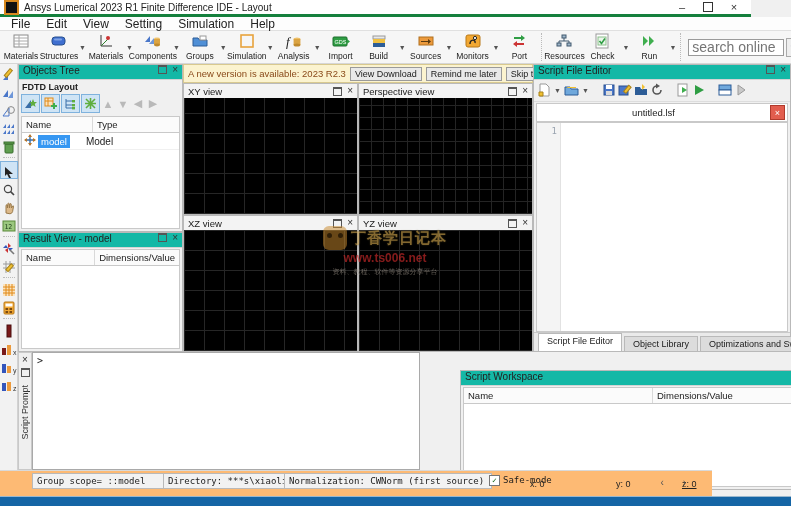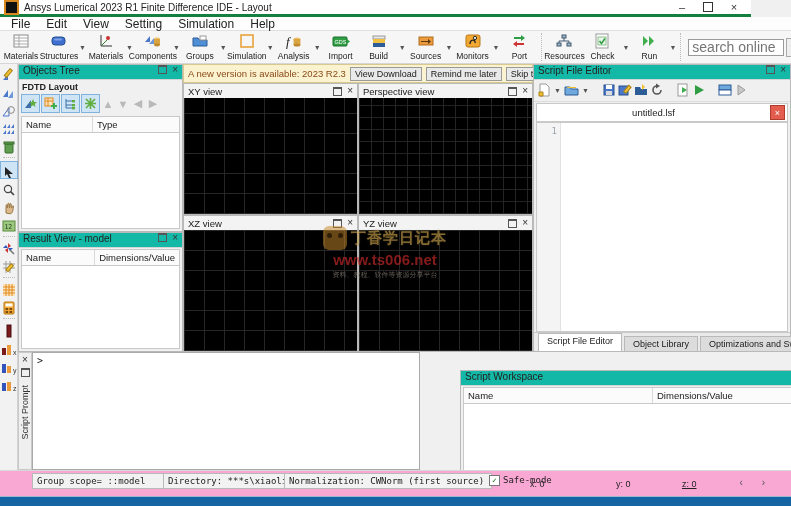--- a/index.html
+++ b/index.html
@@ -56,21 +56,21 @@
                      repeating-linear-gradient(90deg,#262626 0 1px,transparent 1px 20px);}
   .vcanvas.fine{background-image:repeating-linear-gradient(0deg,#242424 0 1px,transparent 1px 12px),
                      repeating-linear-gradient(90deg,#242424 0 1px,transparent 1px 12px);}
   
   #watermark{left:295px;top:226px;width:180px;text-align:center;z-index:5;pointer-events:none;opacity:.65;}
   #wm-row1{display:flex;align-items:center;justify-content:center;gap:4px;}
   #wm-logo{width:24px;height:24px;border-radius:6px;background:#c98a2e;opacity:.8;position:relative;flex:none;}
   #wm-logo:before{content:"";position:absolute;left:4px;top:7px;width:5px;height:5px;border-radius:50%;background:#5a3a10;}
   #wm-logo:after{content:"";position:absolute;right:4px;top:7px;width:5px;height:5px;border-radius:50%;background:#5a3a10;}
   #wm-line1{font-size:15px;font-weight:bold;color:#caa04a;text-shadow:0 0 2px #5a4a20;letter-spacing:1px;white-space:nowrap;}
-  #wm-line2{font-size:15px;font-weight:bold;color:#cc2a2a;margin-top:1px;}
+  #wm-line2{font-size:12px;font-weight:bold;color:#cc2a2a;margin-top:1px;}
   #wm-line3{font-size:7px;color:#9a9186;margin-top:2px;white-space:nowrap;}
   
   #script-editor{left:533px;top:64px;width:258px;height:288px;}
   #se-toolbar{height:21px;display:flex;align-items:center;gap:2px;padding:0 3px;border-bottom:1px solid #ddd;}
   #se-tabrow{height:17px;display:flex;align-items:center;background:#fff;border:1px solid #c9c9c9;margin:1px 2px 0;}
   #se-filetab{flex:1;text-align:center;font-size:9.5px;color:#222;}
   #se-tabclose{width:13px;height:13px;background:#e25d4e;border:1px solid #b03a2c;color:#fff;font-size:9px;display:flex;align-items:center;justify-content:center;margin-right:2px;}
   #se-editor{position:absolute;left:2px;right:2px;top:57px;bottom:19px;background:#fff;border:1px solid #c9c9c9;display:flex;}
   #se-gutter{width:20px;background:#f4f4f4;border-right:1px solid #e2e2e2;text-align:right;padding:3px 3px 0 0;color:#9aa4b0;font-family:"DejaVu Sans Mono",monospace;font-size:9px;}
   #se-bottom-tabs{position:absolute;left:0;right:0;bottom:0;height:18px;display:flex;align-items:flex-end;padding-left:4px;background:#eaeaea;border-top:1px solid #c9c9c9;}
@@ -82,21 +82,21 @@
   .rail-btn.active{background:#cfe4f5;border:1px solid #7fb2dd;}
   .rail-sep{width:12px;border-top:1px dotted #bbb;margin:2px 0;}
   .axis-lb{font-size:7px;color:#333;margin-left:-1px;}
   
   #sp-strip{left:18px;top:352px;width:14px;height:118px;background:#efefef;border:1px solid #c9c9c9;display:flex;flex-direction:column;align-items:center;padding-top:2px;}
   #sp-label{writing-mode:vertical-rl;transform:rotate(180deg);font-size:9px;color:#333;margin-top:8px;}
   #sp-console{left:32px;top:352px;width:388px;height:118px;background:#fff;border:1px solid #a9a9a9;font-family:"DejaVu Sans Mono",monospace;font-size:10px;padding:2px 4px;}
   
   #script-workspace{left:420px;top:370px;width:371px;height:120px;margin-left:40px;}
   
-  #statusbar{left:0;top:470px;width:791px;height:26px;background:#f9a8d4;border-top:1px solid #d9d9d9;}
+  #statusbar{left:0;top:470px;width:712px;height:26px;background:#fdba74;border-top:1px solid #d9d9d9;}
   .status-cell{position:absolute;top:2px;height:14px;display:flex;align-items:center;padding:0 4px;border:1px solid #b9b9b9;background:#f2f2f2;font-size:9px;font-family:"DejaVu Sans Mono",monospace;white-space:nowrap;}
   .coord{position:absolute;top:8px;font-size:9px;color:#222;}
   .cb{width:9px;height:9px;border:1px solid #777;background:#fff;display:inline-flex;align-items:center;justify-content:center;margin-right:3px;font-size:8px;color:#1a6a1a;}
   .cb:after{content:"\2713";}
   #nav-arrows{position:absolute;right:18px;top:6px;font-size:10px;color:#555;letter-spacing:8px;}
   #bluebar{left:0;top:496px;width:791px;height:10px;background:#1565a5;border-top:1px solid #9ab8cf;}
 </style>
 </head>
 <body>
 
@@ -454,20 +454,33 @@
       <span class="ot-arrow">▲</span>
       <span class="ot-arrow">▼</span>
       <span class="ot-arrow">◀</span>
       <span class="ot-arrow">▶</span>
     </div>
     <div id="ot-table">
       <div class="thead">
         <span class="th" style="width:62px;">Name</span>
         <span class="th" style="flex:1;border-right:none;">Type</span>
       </div>
+      <div class="tbody">
+        <div class="ot-row">
+          <span style="width:16px;text-align:center;"><svg width="12" height="12">
+                <path d="M6 1 V11 M1 6 H11" stroke="#3a6ea8" stroke-width="1.4"></path>
+                <polygon points="6,0 8,3 4,3" fill="#b8762a"></polygon>
+                <polygon points="6,12 8,9 4,9" fill="#b8762a"></polygon>
+                <polygon points="0,6 3,4 3,8" fill="#b8762a"></polygon>
+                <polygon points="12,6 9,4 9,8" fill="#b8762a"></polygon>
+              </svg></span>
+          <span class="model-chip">model</span>
+          <span style="margin-left:16px;">Model</span>
+        </div>
+      </div>
     </div>
   </div>
 
   <div class="abs panel" id="result-view">
     <div class="ptitle">
       <span>Result View - model</span>
         <span class="sp"></span>
       <span class="float-ic"></span>
       <span class="close-ic">×</span>
     </div>

